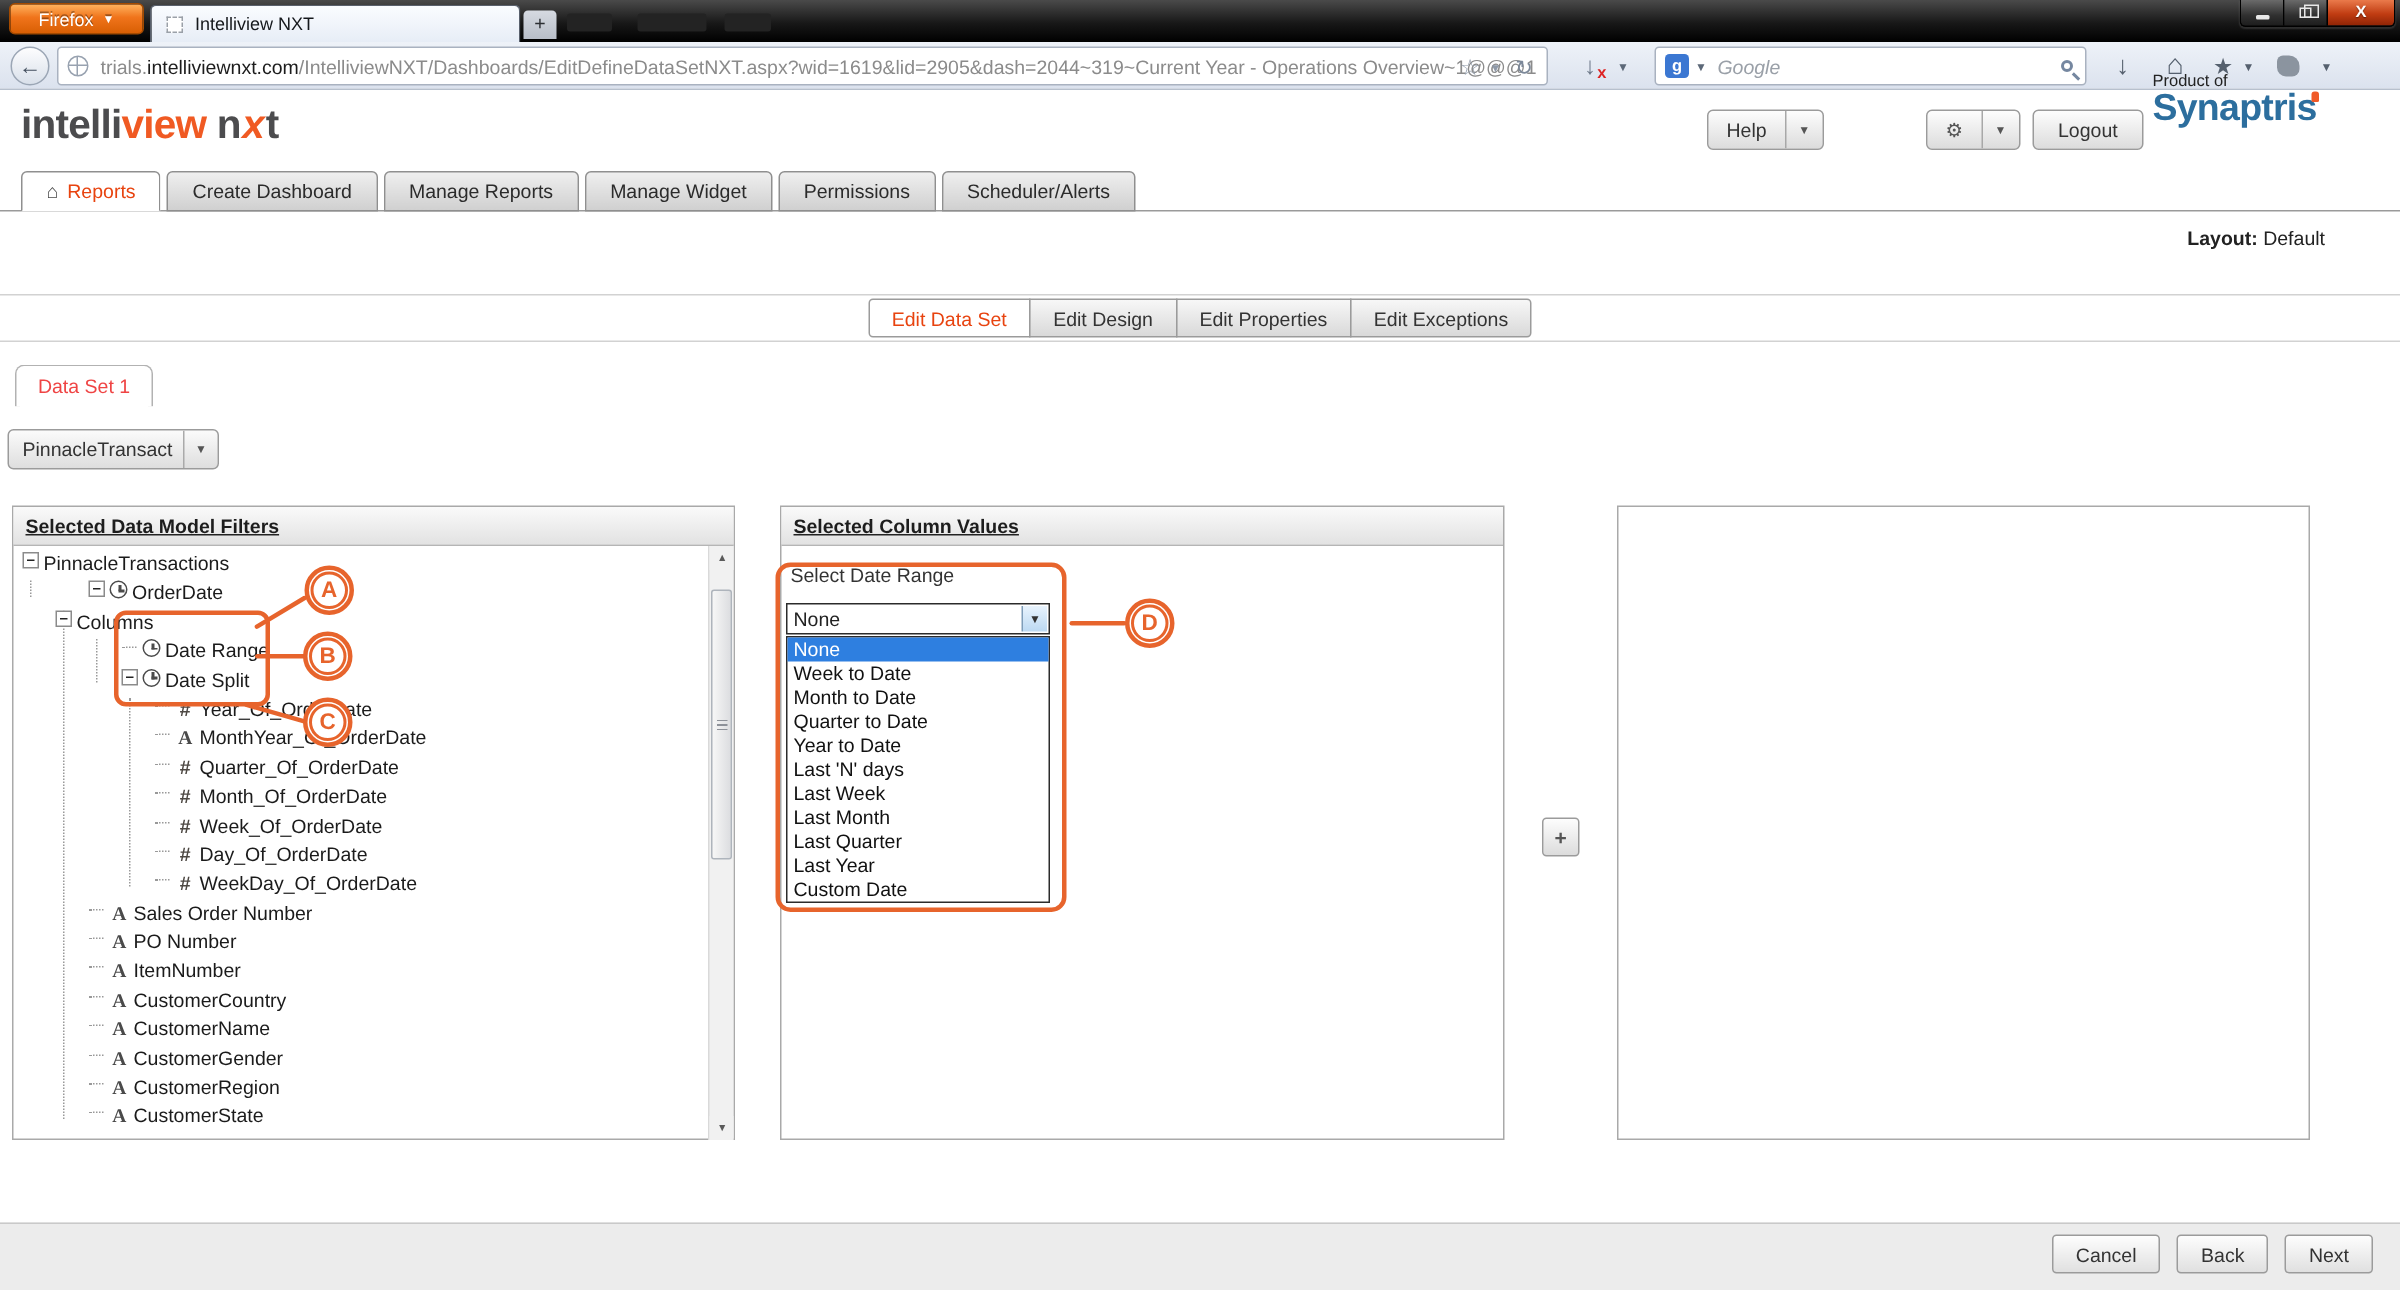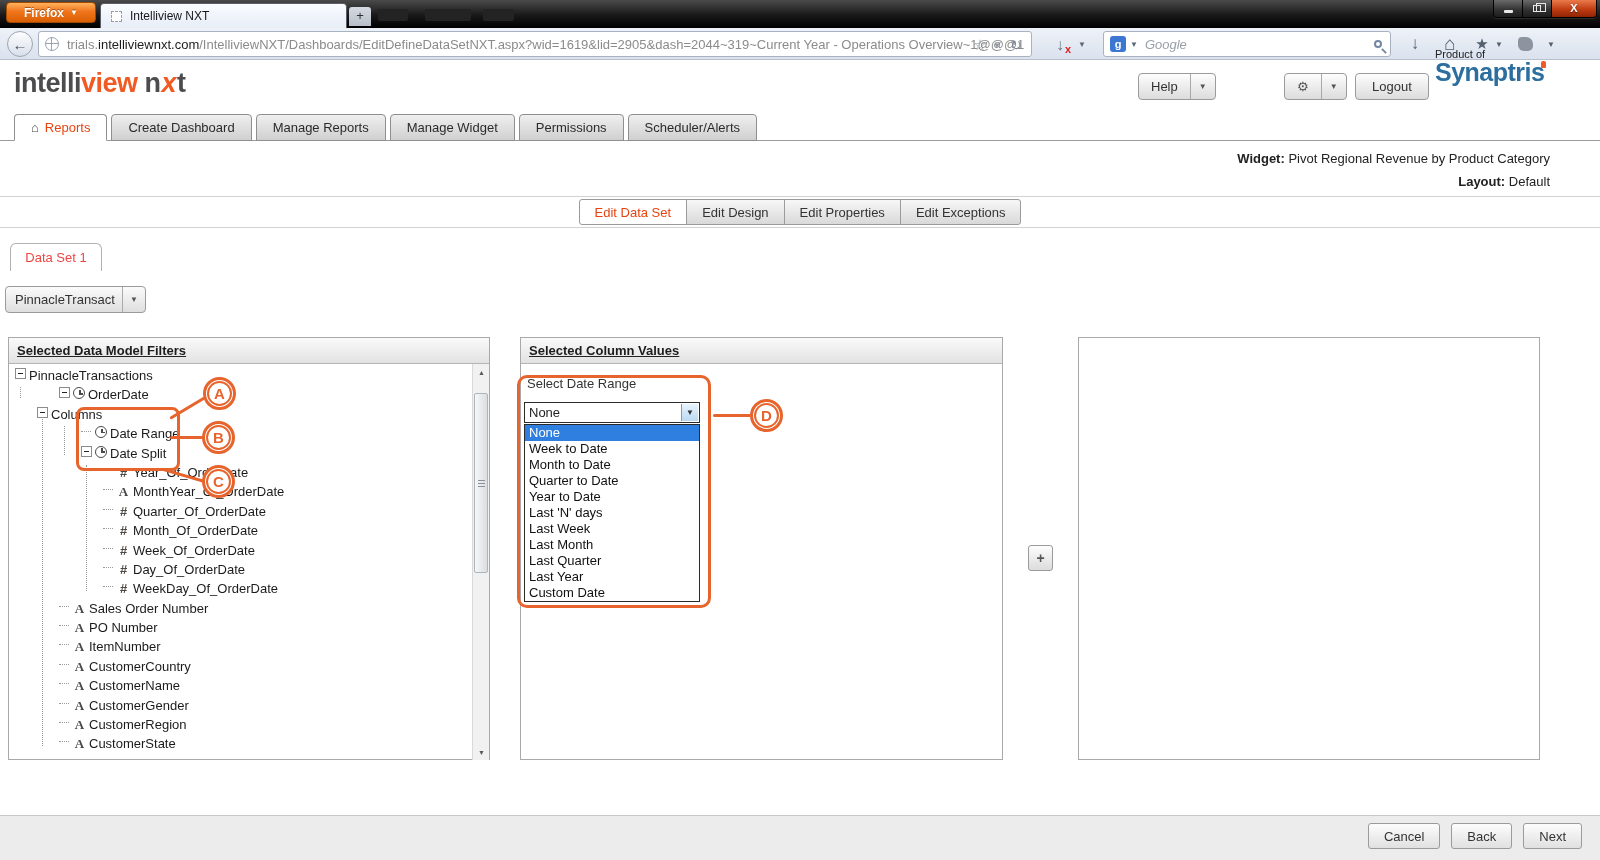--- a/index.html
+++ b/index.html
@@ -5,21 +5,21 @@
   html,body{margin:0;padding:0;background:#fff;}
   *{box-sizing:border-box;}
   .canvas{position:relative;width:1600px;height:860px;overflow:hidden;background:#fff;
           font-family:"Liberation Sans","DejaVu Sans",sans-serif;color:#222;}
 
   
   .titlebar{position:absolute;left:0;top:0;width:1600px;height:28px;
             background:linear-gradient(#4a4a4a,#181818 55%,#000);}
   .ff-btn{position:absolute;left:6px;top:2px;width:90px;height:21px;border-radius:4px;
           background:linear-gradient(#ffb25e,#f0741b 45%,#d95f04);border:1px solid #a34a00;
-          color:#fff;font-weight:bold;font-size:12px;display:flex;align-items:center;justify-content:center;gap:6px;
+          color:#fff;font-weight:normal;font-size:12px;display:flex;align-items:center;justify-content:center;gap:6px;
           text-shadow:0 -1px 0 rgba(0,0,0,.35);}
   .ff-caret{font-size:8px;}
   .btab{position:absolute;left:100px;top:3px;width:247px;height:25px;border-radius:4px 4px 0 0;
         background:linear-gradient(#fafcff,#e7edf6);border:1px solid #59606c;border-bottom:none;
         display:flex;align-items:center;gap:8px;padding:0 10px;font-size:12px;color:#15181c;}
   .favicon-dashed{width:11px;height:11px;border:1px dashed #9aa0a8;background:#fff;flex:none;}
   .newtab-btn{position:absolute;left:349px;top:7px;width:22px;height:19px;border-radius:3px 3px 0 0;
         background:linear-gradient(#d6dae1,#b8bec8);color:#2c2f33;font-size:13px;line-height:17px;text-align:center;}
   .menu-blob{position:absolute;top:9px;height:12px;border-radius:2px;background:#232323;}
   .win-controls{position:absolute;right:3px;top:0;height:18px;display:flex;border:1px solid #000;
@@ -297,21 +297,20 @@
       <span class="tab-label">Permissions</span>
     </div>
 
     <div class="tab">
 
       <span class="tab-label">Scheduler/Alerts</span>
     </div>
   </div>
 
   <div class="winfo">
-    <div><b>Widget:</b> <span>Pivot Regional Revenue by Product Category</span></div>
     <div><b>Layout:</b> <span>Default</span></div>
   </div>
 
   <div class="edit-bar">
     <div class="etabs">
     <div class="etab active">
           <span class="etab-label">Edit Data Set</span>
         </div>
 
     <div class="etab">

